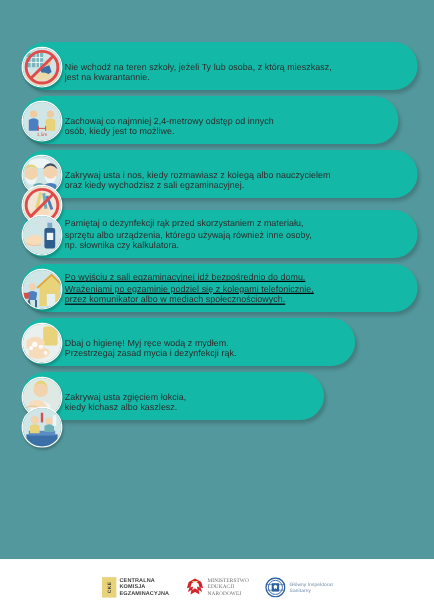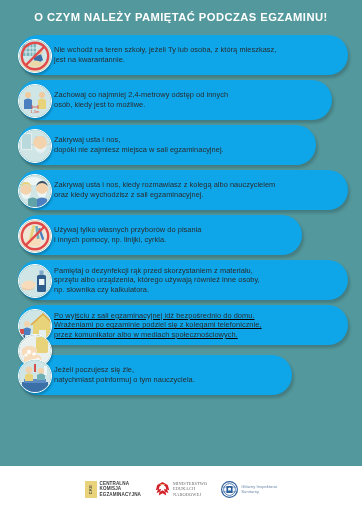--- a/index.html
+++ b/index.html
@@ -38,22 +38,22 @@
   }
   .rule{
     position:relative;
     display:flex;
     align-items:center;
     margin-bottom:5px;
   }
   .bubble{
     position:relative;
     display:flex;
-    align-items:center;
-    background:#0ea5e9;
+    align-items:flex-end;
+    background:#14b8a6;
     border-radius:22px;
     padding:5px 16px 5px 36px;
     min-height:30px;
     box-shadow:2px 3px 3px rgba(0,0,0,0.18);
     max-width:316px;
   }
   .bubble-text{
     color:#2b2b2b;
     font-size:7.4px;
     line-height:9.6px;
@@ -113,21 +113,20 @@
   .eagle{width:15px;height:17px;}
   .gis-seal{width:17px;height:17px;}
 </style>
 </head>
 <body>
 
 <div class="poster">
 
   <div class="teal-panel"></div>
 
-  <div class="poster-title">O CZYM NALEŻY PAMIĘTAĆ PODCZAS EGZAMINU!</div>
 
   <div class="rules">
 
     <div class="rule">
       <div class="bubble" style="width:316px;">
         <div class="bubble-text">Nie wchodź na teren szkoły, jeżeli Ty lub osoba, z którą mieszkasz,
 jest na kwarantannie.</div>
       </div>
       <div class="icon-wrap">
         <div class="icon-circle">
@@ -169,39 +168,20 @@
               <line x1="13" y1="22" x2="19" y2="22"></line>
               <line x1="13" y1="20" x2="13" y2="24"></line>
               <line x1="19" y1="20" x2="19" y2="24"></line>
             </g>
             <text x="16" y="28" font-size="4" fill="#d4504a" text-anchor="middle" font-family="sans-serif">1,5m</text>
           </svg>
         </div>
       </div>
     </div>
 
-    <div class="rule">
-      <div class="bubble" style="width:246px;">
-        <div class="bubble-text">Zakrywaj usta i nos,
-dopóki nie zajmiesz miejsca w sali egzaminacyjnej.</div>
-      </div>
-      <div class="icon-wrap">
-        <div class="icon-circle">
-          <svg viewBox="0 0 32 32" xmlns="http://www.w3.org/2000/svg">
-            <rect width="32" height="32" fill="#cfe5e6"></rect>
-            <rect x="2" y="3" width="11" height="17" fill="#e6eff0"></rect>
-            <rect x="3" y="4" width="9" height="15" fill="#b9d9dc"></rect>
-            <circle cx="21" cy="13" r="7" fill="#f3d3ad"></circle>
-            <path d="M14 9 q7 -6 14 0 q-3 -3 -7 -3 q-4 0 -7 3z" fill="#3c4f63"></path>
-            <path d="M15 15 q6 8 13 0 q-2 8 -6.5 8 q-4.5 0 -6.5 -8z" fill="#e8f1f2"></path>
-            <path d="M15 15 l-3 -1 M28 15 l3 -1" stroke="#c7d8da" stroke-width="1"></path>
-          </svg>
-        </div>
-      </div>
-    </div>
 
     <div class="rule">
       <div class="bubble" style="width:300px;">
         <div class="bubble-text">Zakrywaj usta i nos, kiedy rozmawiasz z kolegą albo nauczycielem
 oraz kiedy wychodzisz z sali egzaminacyjnej.</div>
       </div>
       <div class="icon-wrap">
         <div class="icon-circle">
           <svg viewBox="0 0 32 32" xmlns="http://www.w3.org/2000/svg">
             <rect width="32" height="32" fill="#cfe5e6"></rect>
@@ -213,24 +193,20 @@
             <circle cx="23" cy="14" r="6" fill="#f3d3ad"></circle>
             <path d="M17 11 q6 -6 12 0 q-2 -5 -6 -5 q-4 0 -6 5z" fill="#3c4f63"></path>
             <path d="M18 16 q5 6 10 0 q-1 7 -5 7 q-4 0 -5 -7z" fill="#eef5f5"></path>
             <path d="M18 24 q5 -3 10 0 l0 8 h-10 z" fill="#4b7fc0"></path>
           </svg>
         </div>
       </div>
     </div>
 
     <div class="rule">
-      <div class="bubble" style="width:232px;">
-        <div class="bubble-text">Używaj tylko własnych przyborów do pisania
-i innych pomocy, np. linijki, cyrkla.</div>
-      </div>
       <div class="icon-wrap">
         <div class="icon-circle">
           <svg viewBox="0 0 32 32" xmlns="http://www.w3.org/2000/svg">
             <rect width="32" height="32" fill="#f0e6d6"></rect>
             <path d="M4 26 q4 -8 10 -9 l5 -1 q3 0 3 3 l-1 7 z" fill="#f7dcbc"></path>
             <rect x="12" y="5" width="2.6" height="14" fill="#e8d27a" transform="rotate(14 13 12)"></rect>
             <rect x="17" y="6" width="2.6" height="13" fill="#6fb0b6" transform="rotate(-8 18 12)"></rect>
             <rect x="21" y="8" width="2.4" height="12" fill="#4b7fc0" transform="rotate(-20 22 14)"></rect>
             <circle cx="16" cy="16" r="13.2" fill="none" stroke="#e04a4a" stroke-width="2.4"></circle>
             <line x1="7" y1="25" x2="25" y2="7" stroke="#e04a4a" stroke-width="2.4"></line>
@@ -276,44 +252,62 @@
             <circle cx="8" cy="14" r="3" fill="#f3d3ad"></circle>
             <path d="M4 19 q4 -3 8 0 l-1 6 h-6 z" fill="#4b7fc0"></path>
             <path d="M5 25 l1 6 M11 25 l0 6" stroke="#3b5e86" stroke-width="1.6"></path>
             <rect x="1" y="19" width="4" height="5" fill="#d4504a"></rect>
           </svg>
         </div>
       </div>
     </div>
 
     <div class="rule">
+      <div class="bubble" style="width:226px;">
+        <div class="bubble-text">Dbaj o higienę! Myj ręce wodą z mydłem.
+Przestrzegaj zasad mycia i dezynfekcji rąk.</div>
+      </div>
       <div class="icon-wrap">
         <div class="icon-circle">
           <svg viewBox="0 0 32 32" xmlns="http://www.w3.org/2000/svg">
             <rect width="32" height="32" fill="#e9f0ee"></rect>
             <rect x="17" y="2" width="12" height="16" rx="2" fill="#e8d27a"></rect>
             <path d="M3 14 q7 -6 14 -1 q3 3 -1 6 q-6 4 -13 1 z" fill="#f7dcbc"></path>
             <path d="M5 22 q8 -6 16 -1 q3 3 -1 6 q-7 4 -15 0 z" fill="#f7dcbc"></path>
             <g fill="#ffffff" opacity="0.9">
               <circle cx="10" cy="17" r="2.2"></circle>
                 <circle cx="15" cy="19" r="1.8"></circle>
               <circle cx="7" cy="20" r="1.6"></circle>
                 <circle cx="19" cy="24" r="1.6"></circle>
             </g>
           </svg>
         </div>
       </div>
     </div>
 
-
-    <div class="rule">
-      <div class="bubble" style="width:222px;">
-        <div class="bubble-text">Jeżeli poczujesz się źle,
-natychmiast poinformuj o tym nauczyciela.</div>
-      </div>
+    <div class="rule">
+      <div class="bubble" style="width:200px;">
+        <div class="bubble-text">Zakrywaj usta zgięciem łokcia,
+kiedy kichasz albo kaszlesz.</div>
+      </div>
+      <div class="icon-wrap">
+        <div class="icon-circle">
+          <svg viewBox="0 0 32 32" xmlns="http://www.w3.org/2000/svg">
+            <rect width="32" height="32" fill="#dfe9e4"></rect>
+            <circle cx="15" cy="10" r="6" fill="#f3d3ad"></circle>
+            <path d="M9 8 q6 -7 12 0 q-2 -6 -6 -6 q-4 0 -6 6z" fill="#e8d27a"></path>
+            <path d="M7 22 q8 -6 16 0 l0 10 h-16 z" fill="#eef3f1"></path>
+            <path d="M6 20 q8 -4 13 2 q2 3 -2 4 q-6 1 -11 -2 z" fill="#f7dcbc"></path>
+            <path d="M2 25 q7 -4 13 1" stroke="#e2bf98" stroke-width="0.8" fill="none"></path>
+          </svg>
+        </div>
+      </div>
+    </div>
+
+    <div class="rule">
       <div class="icon-wrap">
         <div class="icon-circle">
           <svg viewBox="0 0 32 32" xmlns="http://www.w3.org/2000/svg">
             <rect width="32" height="32" fill="#cfe5e6"></rect>
             <rect x="3" y="22" width="26" height="10" fill="#3a6fa8"></rect>
             <rect x="5" y="19" width="22" height="4" fill="#5b8cc4"></rect>
             <circle cx="10" cy="10" r="3.4" fill="#f3d3ad"></circle>
             <path d="M6 15 q4 -3 8 0 l0 6 h-8 z" fill="#e8d27a"></path>
             <circle cx="22" cy="11" r="3" fill="#f3d3ad"></circle>
             <path d="M18 15 q4 -3 8 0 l0 5 h-8 z" fill="#6fb0b6"></path>

